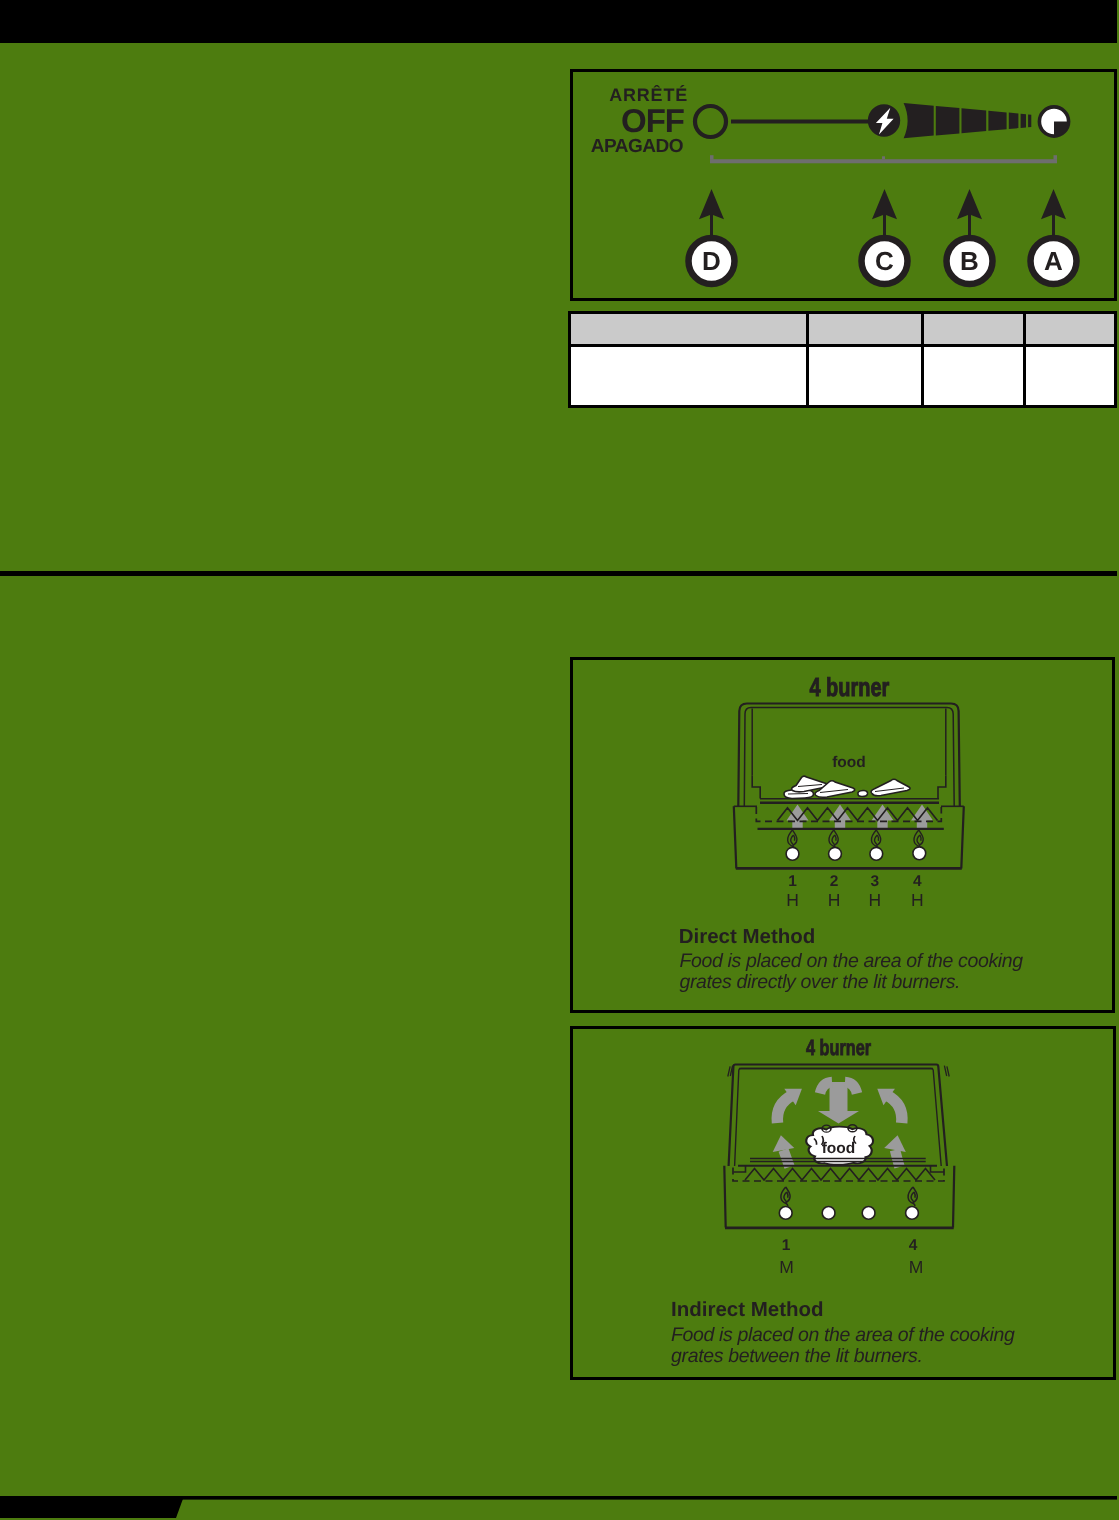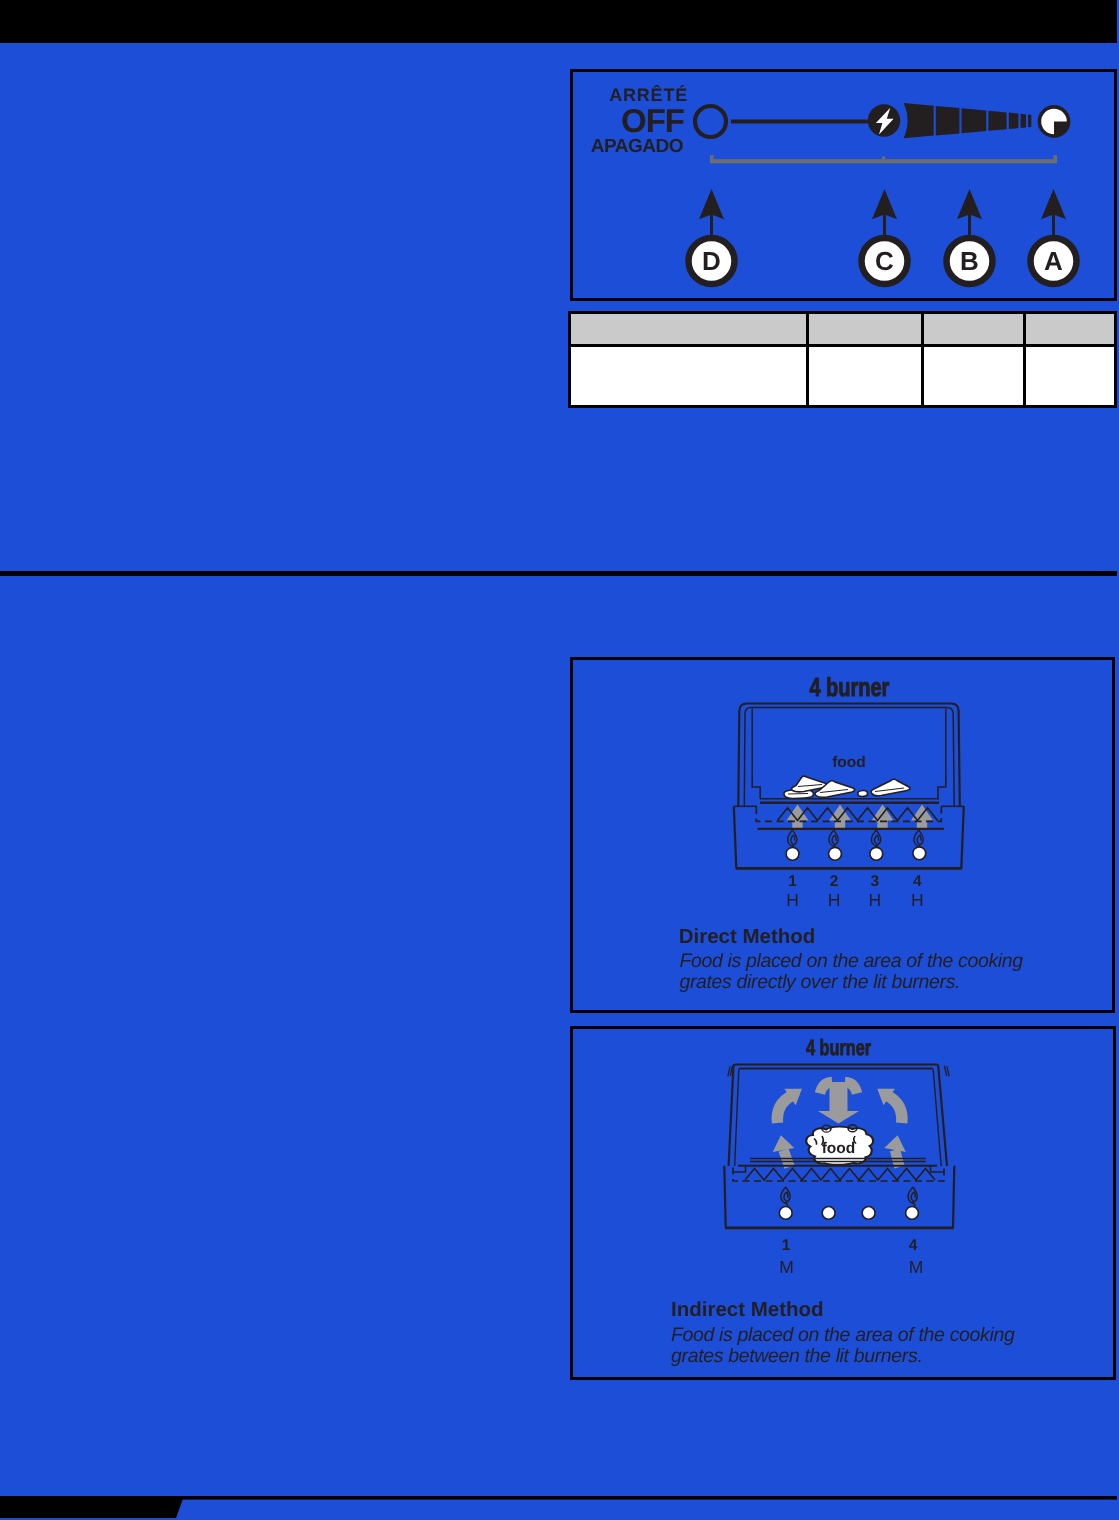--- a/index.html
+++ b/index.html
@@ -1,16 +1,16 @@
 <!DOCTYPE html>
 <html><head>
 <meta charset="utf-8">
 <style>
   html,body{margin:0;padding:0;background:#fff;}
-  #page{position:relative;width:1119px;height:1520px;background:#1d4ed8;overflow:hidden;
+  #page{position:relative;width:1119px;height:1520px;background:#4d7c0f;overflow:hidden;
         font-family:"Liberation Sans",sans-serif;transform:translateZ(0);will-change:transform;}
   .abs{position:absolute;}
   text{text-rendering:geometricPrecision;-webkit-font-smoothing:antialiased;}
 </style>
 </head>
 <body>
 <div id="page">
 
 <div class="abs" style="left:0;top:0;width:1117px;height:43px;background:#000;"></div>
 

